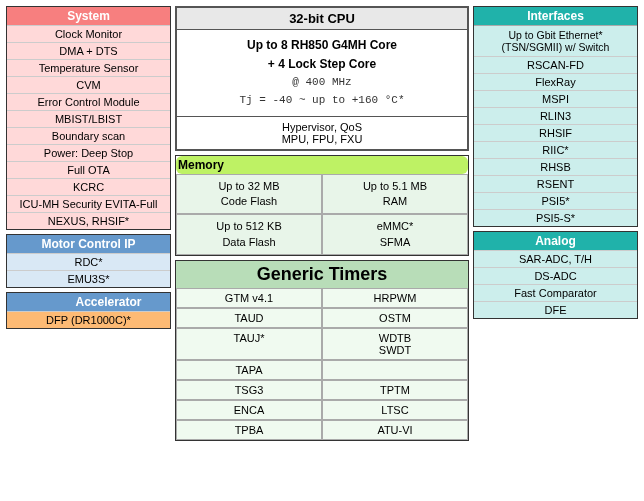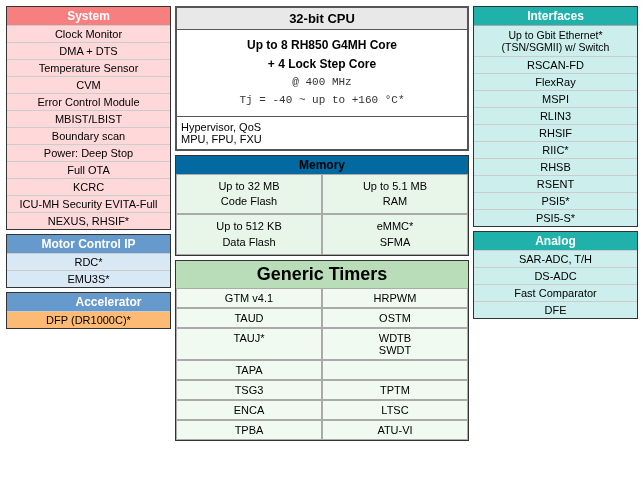--- a/index.html
+++ b/index.html
@@ -103,32 +103,34 @@
       font-weight: bold;
       line-height: 1.6;
     }
     .cpu-box .cpu-sub {
       font-size: 11px;
       font-weight: normal;
       color: #333;
       font-family: Liberation Mono, monospace;
     }
     .cpu-box .cpu-hyp {
+      text-align: center;
       padding: 4px;
       font-size: 11px;
       border-top: 1px solid #555;
     }
 
     
     .memory-box .section-header {
-      background: #0369a1;
+      background: #bef264;
       font-weight: bold;
       font-size: 12px;
       padding: 2px;
-      text-align: center;
+      text-align: left;
+      border-radius: 6px;
     }
     .memory-grid {
       display: grid;
       grid-template-columns: 1fr 1fr;
     }
     .memory-cell {
       text-align: center;
       padding: 4px 2px;
       font-size: 11px;
       line-height: 1.4;

